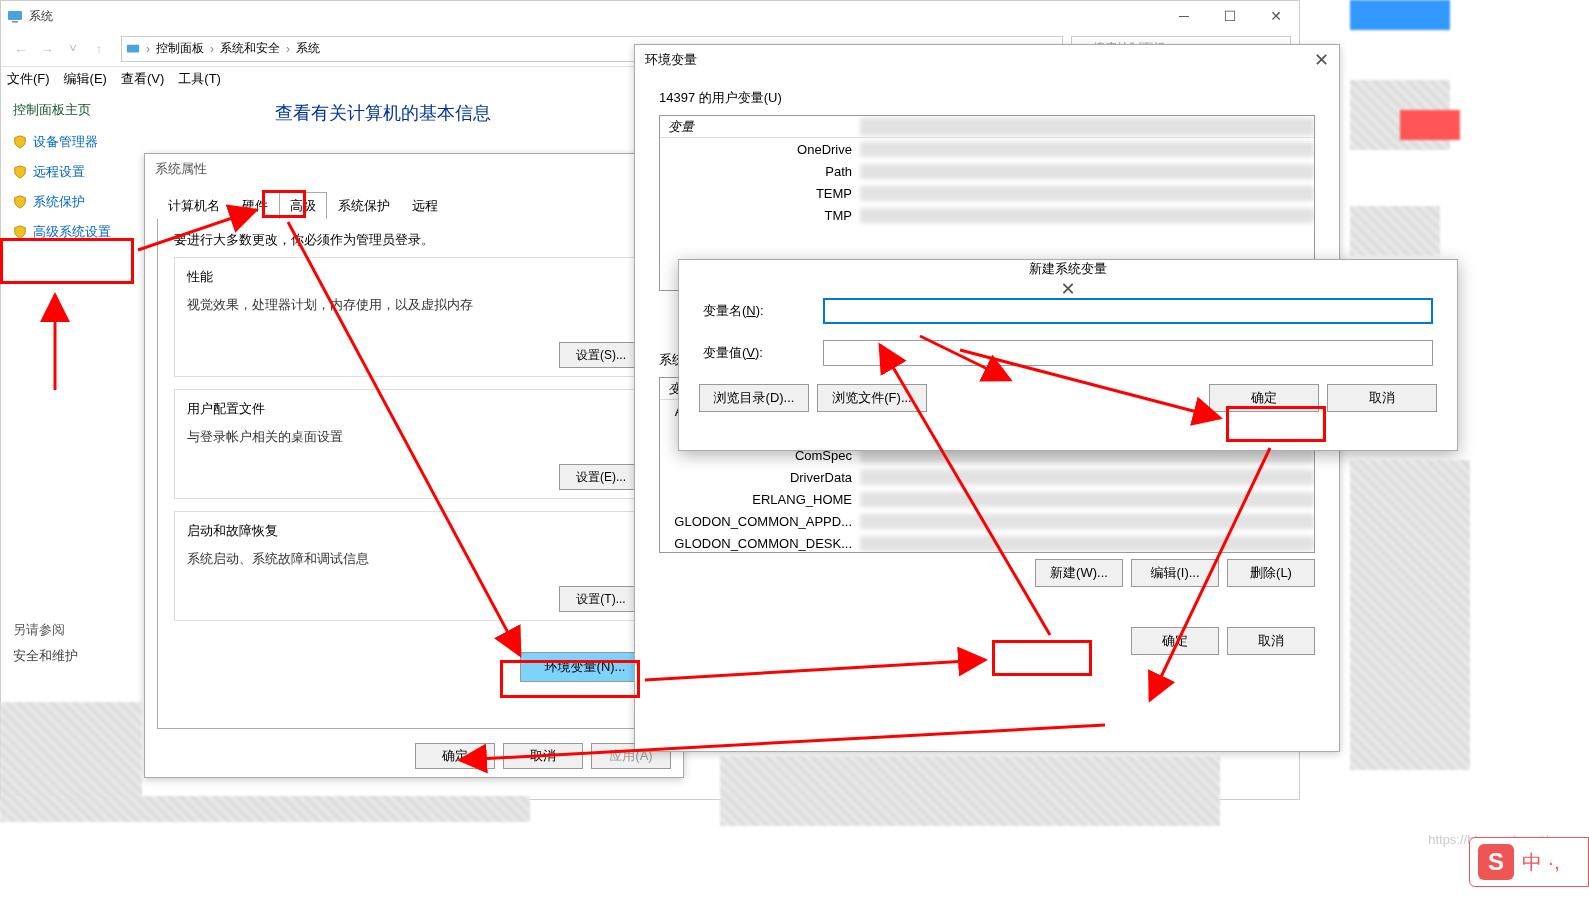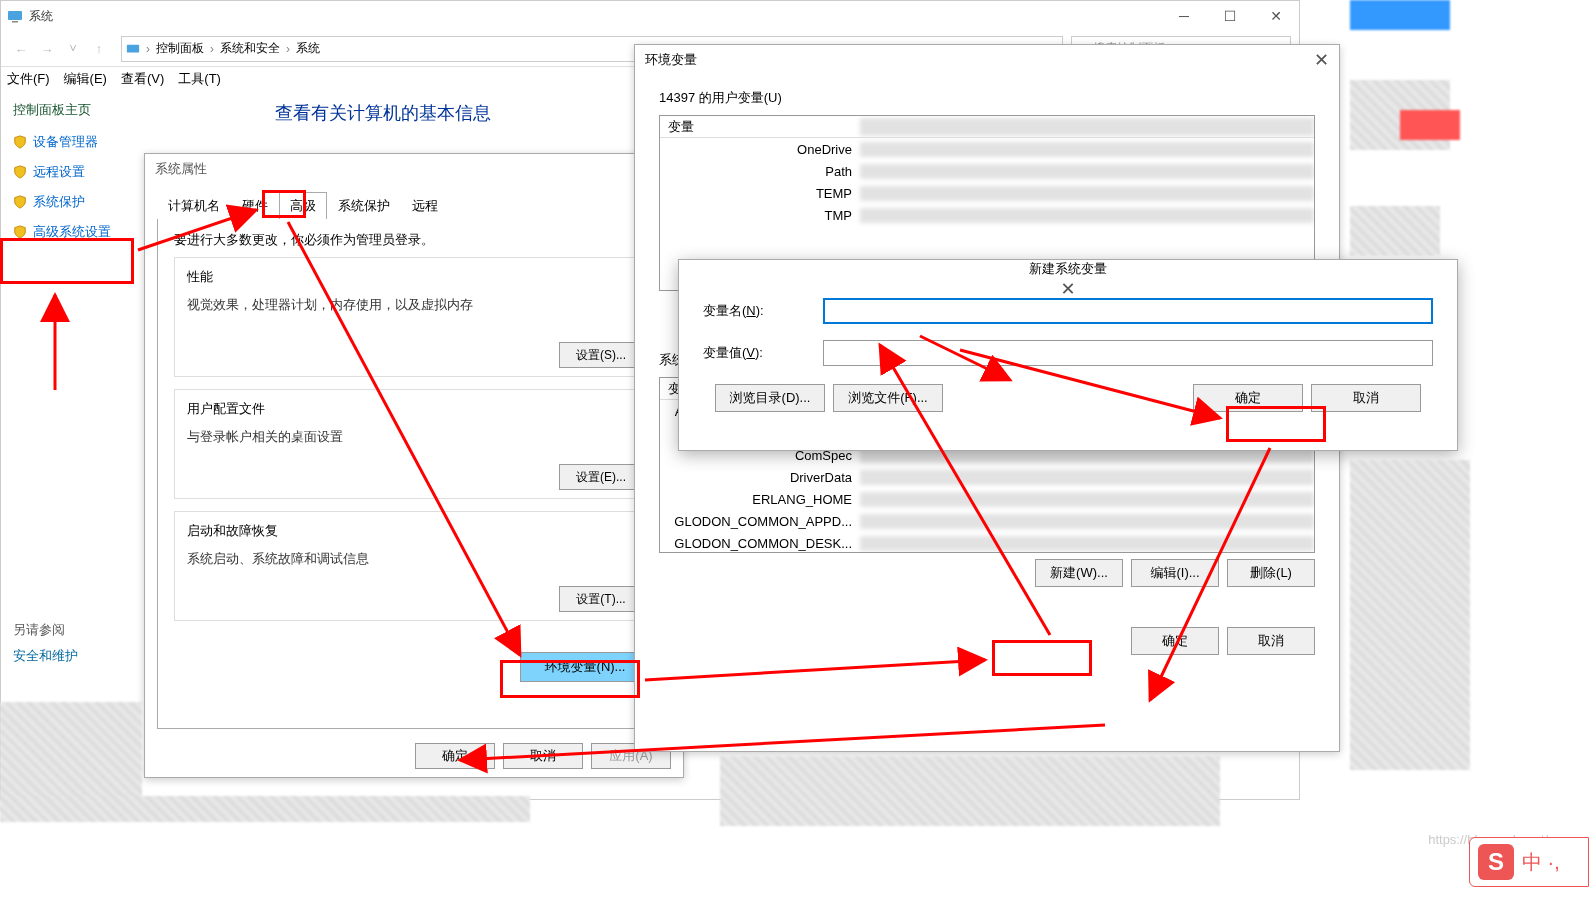--- a/index.html
+++ b/index.html
@@ -17,21 +17,21 @@
   .navbar .addr .sep { margin: 0 6px; color: #888; }
   .navbar .search { width: 220px; height: 26px; border: 1px solid #ccc; display: flex; align-items: center; padding: 0 6px; font-size: 12px; color: #888; }
   .menubar { height: 24px; display: flex; align-items: center; padding: 0 6px; font-size: 13px; }
   .menubar .mi { margin-right: 14px; }
   .content { display: flex; height: calc(100% - 90px); }
   .sidebar { width: 140px; padding: 10px 12px; }
   .sidebar .home { color: #14532d; font-size: 13px; margin-bottom: 14px; display: block; }
   .sidebar .sitem { display: flex; align-items: center; margin-bottom: 12px; font-size: 13px; color: #0066cc; }
   .sidebar .sitem svg { margin-right: 6px; }
   .sidebar .more-label { color: #555; font-size: 13px; margin-top: 380px; }
-  .sidebar .more-link { color: #0369a1; font-size: 13px; margin-top: 8px; }
+  .sidebar .more-link { color: #404040; font-size: 13px; margin-top: 8px; }
   .main { flex: 1; padding: 10px 24px; }
   .main-title { color: #003399; font-size: 18px; font-weight: normal; text-align: left; margin-left: 110px; margin-bottom: 6px; }
   
   .sysprop { position: absolute; left: 144px; top: 153px; width: 540px; height: 625px; background: #fff; border: 1px solid #aaa; box-shadow: 0 2px 8px rgba(0,0,0,0.2); }
   .sysprop .dtitle { height: 30px; display: flex; align-items: center; padding: 0 10px; font-size: 13px; color: #555; }
   .tabs { display: flex; padding: 8px 12px 0 12px; }
   .tab { padding: 4px 10px; font-size: 13px; border: 1px solid transparent; border-bottom: none; }
   .tab.active { border-color: #aaa; background: #fff; }
   .tabbody { margin: 0 12px; border: 1px solid #aaa; border-top: none; padding: 12px 16px; height: 510px; position: relative; }
   .grouplabel { font-size: 13px; margin-bottom: 8px; }
@@ -45,39 +45,39 @@
   .dlgbuttons button.disabled { color: #999; }
   
   .envdlg { position: absolute; left: 634px; top: 44px; width: 706px; height: 708px; background: #fff; border: 1px solid #aaa; box-shadow: 0 2px 8px rgba(0,0,0,0.2); }
   .envdlg .dtitle { height: 30px; display: flex; align-items: center; justify-content: space-between; padding: 0 10px; font-size: 13px; }
   .envdlg .close { font-size: 18px; color: #555; }
   .envdlg .body { padding: 14px 24px; }
   .listlabel { font-size: 13px; margin-bottom: 8px; }
   .listbox { border: 1px solid #999; height: 176px; overflow: hidden; margin-bottom: 6px; font-size: 13px; }
   .listbox.bottom { height: 176px; }
   .listbox .lhead { display: flex; border-bottom: 1px solid #ddd; height: 22px; align-items: center; }
-  .listbox .lhead div { padding: 0 8px; }
+  .listbox .lhead div { padding: 0 8px; font-style: italic; }
   .listbox .lrow { display: flex; height: 22px; align-items: center; }
   .listbox .lrow div { padding: 0 8px; white-space: nowrap; text-align: right; }
   .col-var { width: 200px; }
   .col-val { flex: 1; }
   .blur { background: #e2e2e2; color: transparent; filter: blur(2px); }
   .listbtns { display: flex; justify-content: flex-end; gap: 8px; margin-bottom: 26px; }
   .listbtns button { width: 88px; height: 28px; border: 1px solid #999; background: #f0f0f0; font-size: 13px; }
   .envdlg .bottombtns { display: flex; justify-content: flex-end; gap: 8px; padding: 0 24px 14px 0; }
   .envdlg .bottombtns button { width: 88px; height: 28px; border: 1px solid #999; background: #f0f0f0; font-size: 13px; }
   
   .newvar { position: absolute; left: 678px; top: 259px; width: 780px; height: 192px; background: #fff; border: 1px solid #aaa; box-shadow: 0 4px 16px rgba(0,0,0,0.3); }
   .newvar .dtitle { height: 30px; display: flex; align-items: center; justify-content: space-between; padding: 0 10px; font-size: 13px; flex-direction: column; }
   .newvar .close { font-size: 18px; color: #555; }
   .newvar .row { display: flex; align-items: center; padding: 8px 24px; }
   .newvar .row label { width: 120px; font-size: 13px; }
   .newvar .row input { flex: 1; height: 26px; border: 1px solid #999; padding: 0 6px; font-size: 13px; }
   .newvar .row input.focus { border: 2px solid #0078d7; }
-  .newvar .btnrow { display: flex; padding: 10px 36px; gap: 8px; }
+  .newvar .btnrow { display: flex; padding: 10px 20px; gap: 8px; }
   .newvar .btnrow .spacer { flex: 1; }
   .newvar .btnrow button { width: 110px; height: 28px; border: 1px solid #999; background: #f0f0f0; font-size: 13px; }
   
   .redbox { position: absolute; border: 3px solid red; pointer-events: none; }
   
   .overlay { position: absolute; left: 0; top: 0; width: 1589px; height: 907px; pointer-events: none; }
   
   .pixblock { position: absolute; background: repeating-linear-gradient(45deg, #ddd, #ddd 4px, #e8e8e8 4px, #e8e8e8 8px); filter: blur(1px); }
   
   .watermark { position: absolute; right: 30px; bottom: 60px; font-size: 13px; color: rgba(150,150,150,0.5); }

